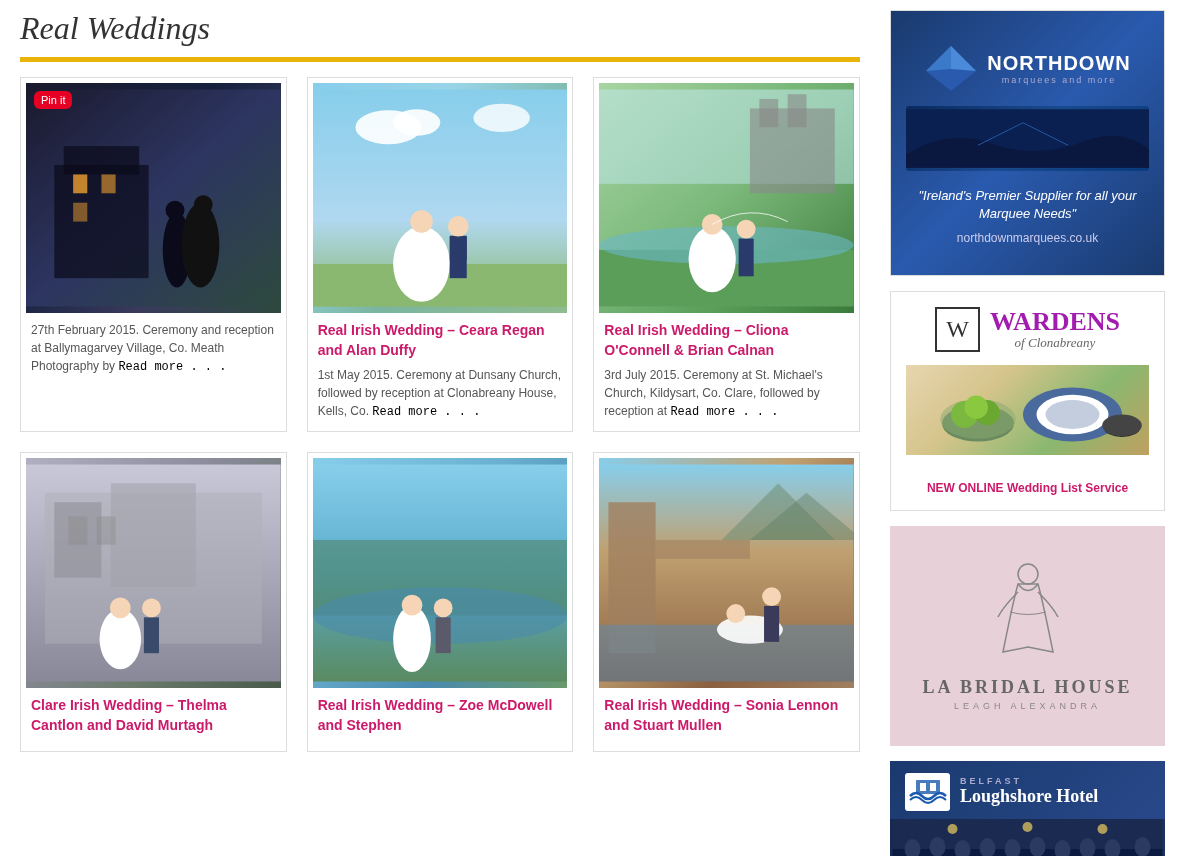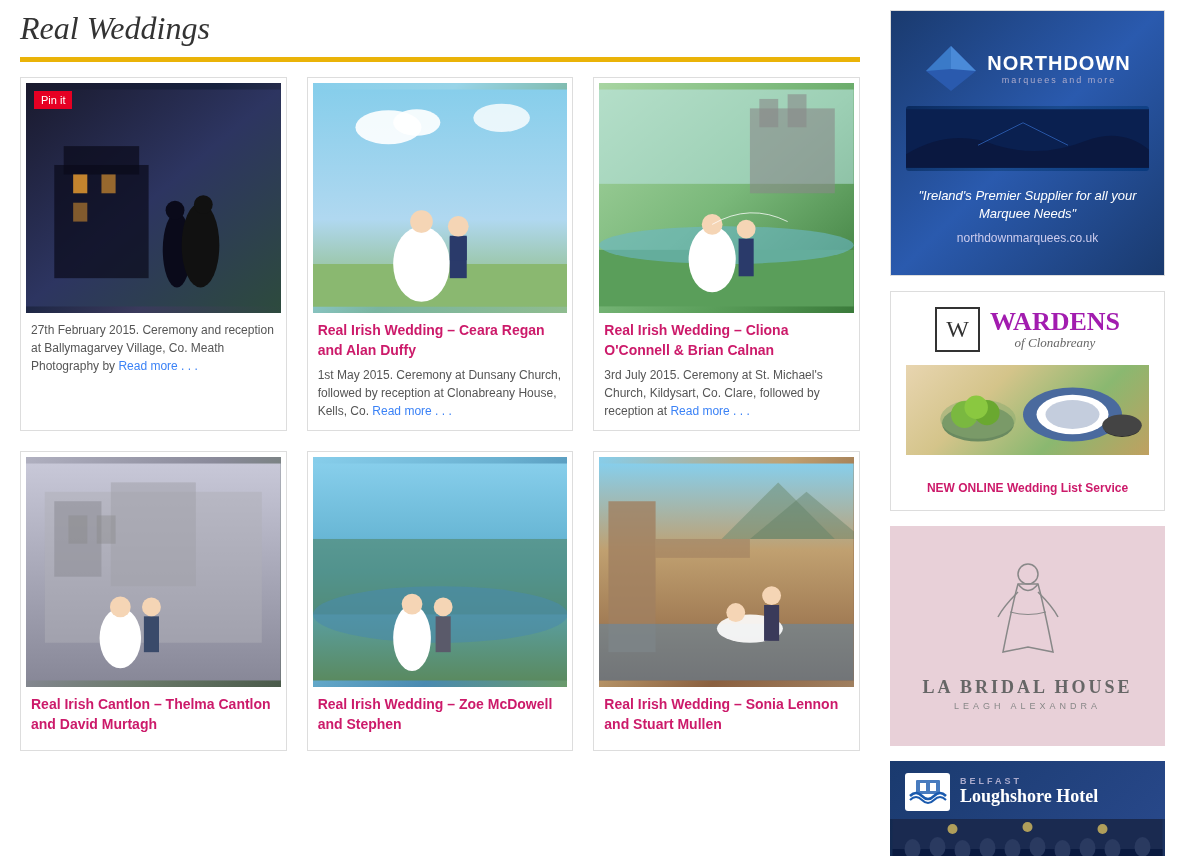--- a/index.html
+++ b/index.html
@@ -10,29 +10,29 @@
     .main-content { flex: 1; padding: 10px 20px 20px 20px; max-width: 880px; }
 
     .page-title { font-family: 'Palatino Linotype', Palatino, serif; font-size: 32px; font-style: italic; font-weight: normal; color: #333; margin-bottom: 15px; padding-bottom: 10px; border-bottom: 5px solid #eab308; }
 
     .wedding-grid { display: grid; grid-template-columns: repeat(3, 1fr); gap: 20px; margin-bottom: 20px; }
 
     .wedding-card { border: 1px solid #ddd; padding: 5px; background: #fff; }
 
     .wedding-card-image { width: 100%; height: 230px; object-fit: cover; display: block; background: #ccc; position: relative; overflow: hidden; }
 
-    .pin-it { position: absolute; top: 8px; left: 8px; background: #e60023; color: #fff; font-size: 11px; padding: 3px 7px; border-radius: 0; font-family: Arial, sans-serif; z-index: 2; }
+    .pin-it { position: absolute; top: 8px; left: 8px; background: #e60023; color: #fff; font-size: 11px; padding: 3px 7px; border-radius: 6px; font-family: Arial, sans-serif; z-index: 2; }
 
     .wedding-card-body { padding: 8px 5px 5px 5px; }
 
     .wedding-card-title { font-family: Arial, Helvetica, sans-serif; font-size: 14px; font-weight: bold; color: #cc1a6a; text-decoration: none; line-height: 1.4; margin-bottom: 6px; display: block; }
 
     .wedding-card-desc { font-family: Arial, Helvetica, sans-serif; font-size: 12px; color: #555; line-height: 1.5; }
 
-    .read-more { color: #3b82f6; text-decoration: none; }
+    .read-more { color: #000000; text-decoration: none; font-family: Liberation Mono, monospace; }
 
     
     .img-dark { background: linear-gradient(135deg, #1a1a2e 0%, #16213e 40%, #3a3a5c 70%, #2d4a3e 100%); }
     .img-outdoor { background: linear-gradient(135deg, #87ceeb 0%, #98d4e8 30%, #7ab5a0 60%, #8fbc8f 100%); }
     .img-green { background: linear-gradient(135deg, #a8d5a2 0%, #7ab87a 40%, #5a9e5a 70%, #3a7a3a 100%); }
     .img-castle { background: linear-gradient(135deg, #b0b0c0 0%, #8a8a9a 40%, #6a7a6a 70%, #4a5a4a 100%); }
     .img-lake { background: linear-gradient(135deg, #87ceeb 0%, #6ab0d0 40%, #4a8ab0 70%, #6a9a6a 100%); }
     .img-travel { background: linear-gradient(135deg, #87ceeb 0%, #c0a070 40%, #8a6040 70%, #a08060 100%); }
 
     
@@ -198,21 +198,21 @@
             <rect x="45" y="55" width="20" height="30" fill="#888" opacity="0.4"></rect>
             <rect x="75" y="55" width="20" height="30" fill="#888" opacity="0.4"></rect>
 
             <ellipse cx="100" cy="185" rx="22" ry="32" fill="white"></ellipse>
             <circle cx="100" cy="152" r="11" fill="#f5d5b5"></circle>
             <rect x="125" y="162" width="16" height="38" fill="#3a4a6a"></rect>
             <circle cx="133" cy="152" r="10" fill="#f5d5b5"></circle>
           </svg>
         </div>
         <div class="wedding-card-body">
-          <a class="wedding-card-title" href="#">Real Irish Cantlon – Thelma Cantlon and David Murtagh</a>
+          <a class="wedding-card-title" href="#">Clare Irish Wedding – Thelma Cantlon and David Murtagh</a>
         </div>
       </div>
 
       <div class="wedding-card">
         <div class="wedding-card-image img-lake">
           <svg width="100%" height="100%" viewBox="0 0 270 230" xmlns="http://www.w3.org/2000/svg">
             <defs>
               <linearGradient id="lake-grad" x1="0%" y1="0%" x2="0%" y2="100%">
                 <stop offset="0%" style="stop-color:#87ceeb"></stop>
                 <stop offset="50%" style="stop-color:#5aaccb"></stop>

